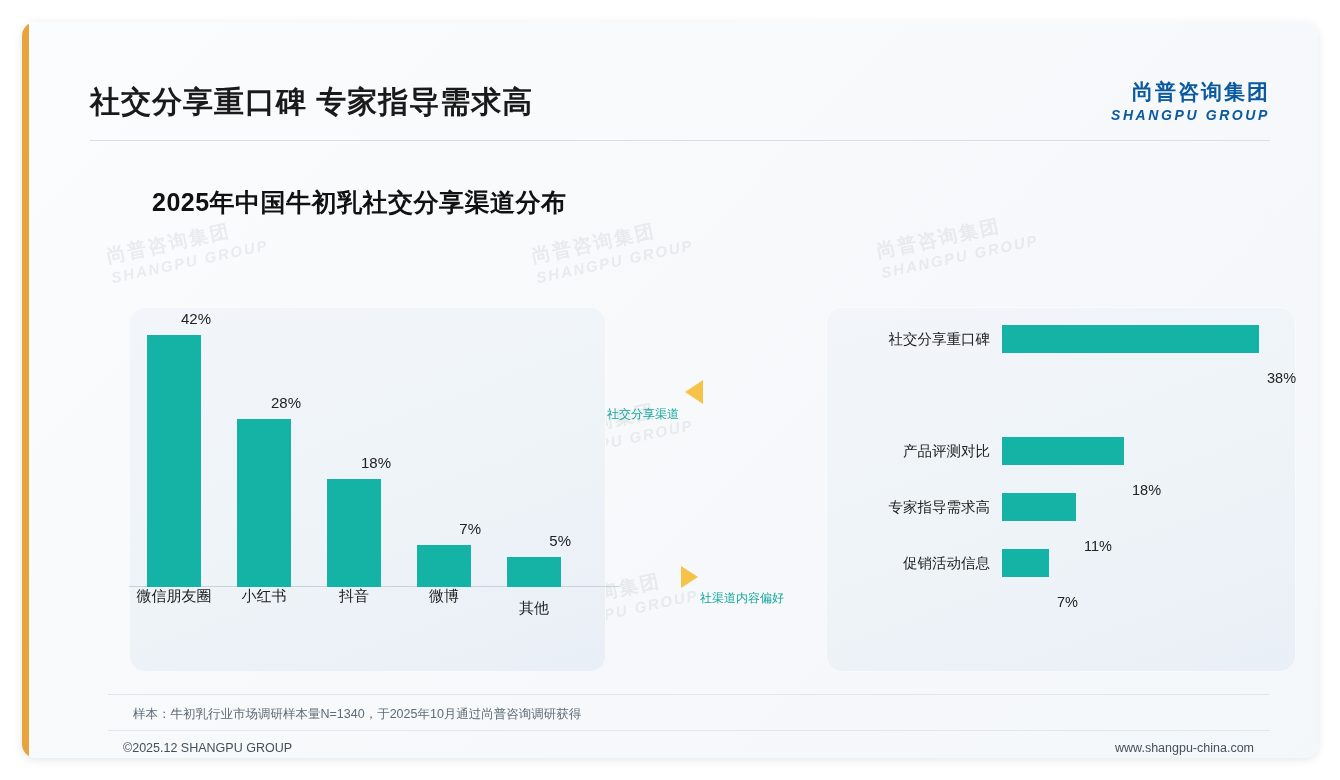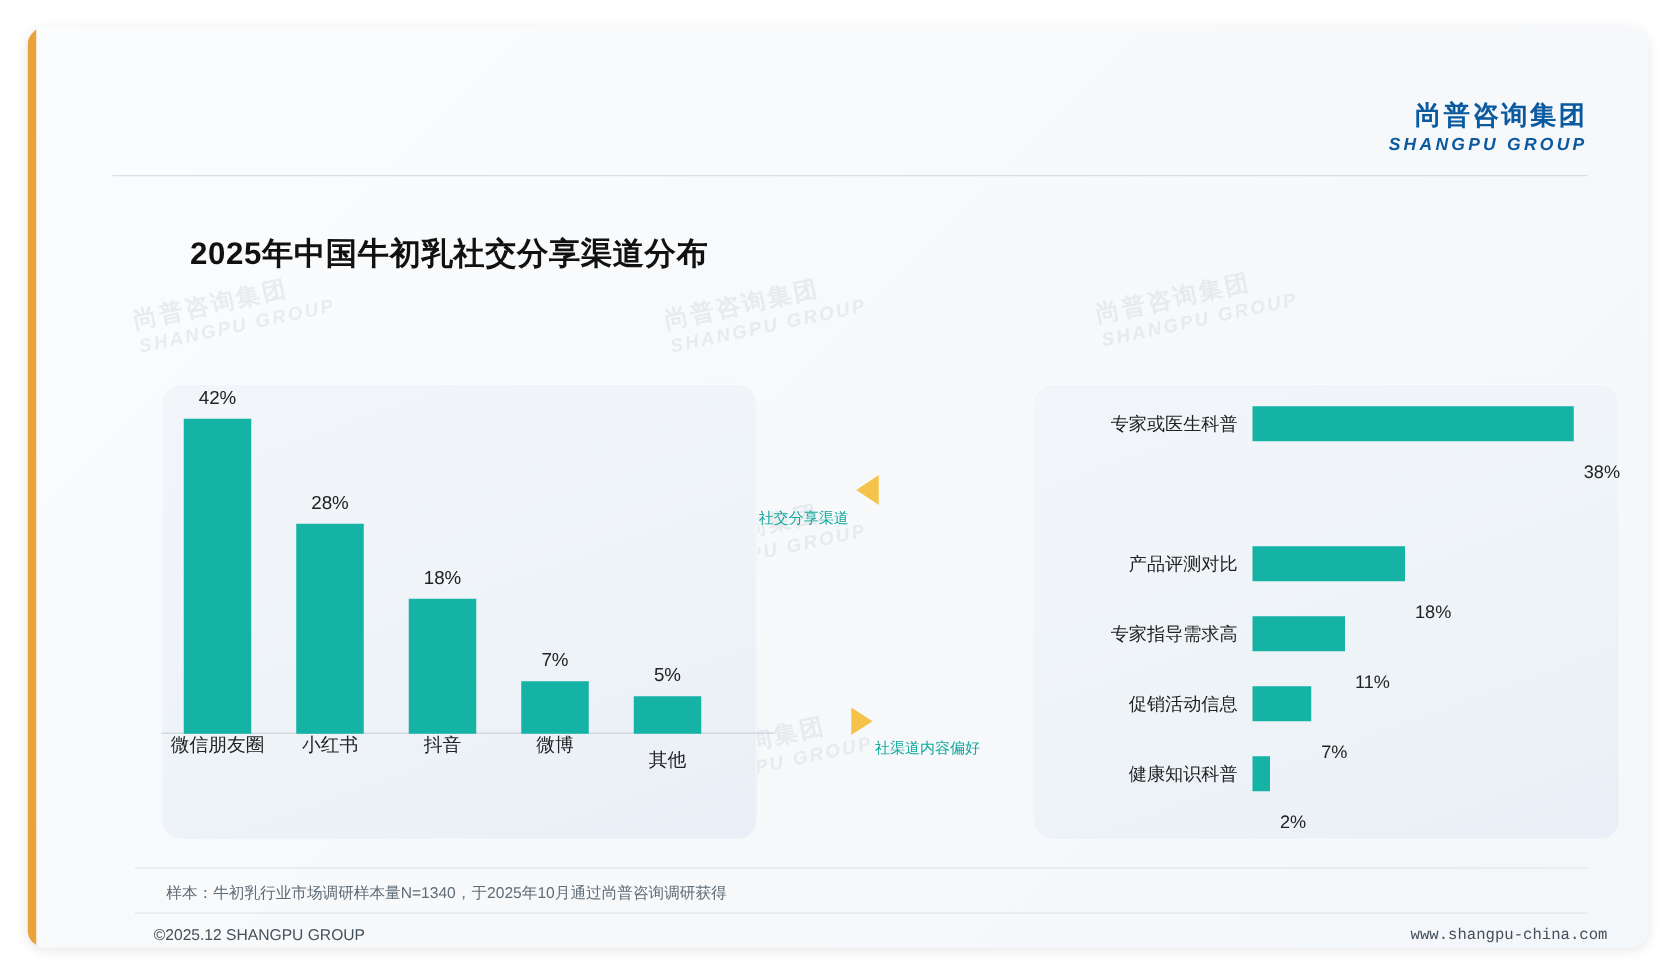--- a/index.html
+++ b/index.html
@@ -129,21 +129,21 @@
     position: absolute;
     bottom: 0;
     left: 0;
     width: 54px;
     background: #14b3a6;
   }
   .vval {
     position: absolute;
     left: -10px;
     width: 74px;
-    text-align: center;
+    text-align: right;
     font-size: 15px;
     color: #222;
   }
   .vlabel {
     position: absolute;
     top: 0;
     left: -16px;
     width: 86px;
     text-align: center;
     font-size: 15px;
@@ -249,34 +249,34 @@
   }
   .copyright {
     position: absolute;
     left: 101px;
     top: 719px;
     font-size: 12.5px;
     color: #44505a;
   }
   .website {
     position: absolute;
-    right: 32px;
+    right: 64px;
     top: 719px;
     font-size: 12.5px;
     color: #44505a;
-    font-family: Liberation Mono, monospace;
   }
 </style>
 </head>
 <body>
 
 <div class="slide">
   <div class="accent-bar"></div>
 
   <div class="header">
+    <div class="page-title">社交分享重口碑 专家指导需求高</div>
     <div class="logo">
       <div class="logo-cn">尚普咨询集团</div>
       <div class="logo-en">SHANGPU GROUP</div>
     </div>
   </div>
   <div class="header-rule"></div>
 
   <div class="wm" style="left:85px; top:205px;">
     <div class="l1">尚普咨询集团</div>
       <div class="l2">SHANGPU GROUP</div>
@@ -349,43 +349,38 @@
     </div>
   </div>
 
   <div class="tri" id="tri-1"></div>
   <div class="callout" id="callout-1">社交分享渠道</div>
   <div class="tri" id="tri-2"></div>
   <div class="callout" id="callout-2">社渠道内容偏好</div>
 
   <div class="hbar-chart">
     <div class="hrow" style="top:10px;">
-      <div class="hlabel">专家或医生科普</div>
+      <div class="hlabel">社交分享重口碑</div>
       <div class="hbar" id="hb0" style="width: 257px; background: rgb(20, 179, 166);"></div>
       <div class="hval" id="hv0" style="left: 441px;">38%</div>
     </div>
     <div class="hrow" style="top:122px;">
       <div class="hlabel">产品评测对比</div>
       <div class="hbar" id="hb2" style="width: 122px; background: rgb(20, 179, 166);"></div>
       <div class="hval" id="hv2" style="left: 306px;">18%</div>
     </div>
     <div class="hrow" style="top:178px;">
       <div class="hlabel">专家指导需求高</div>
       <div class="hbar" id="hb3" style="width: 74px; background: rgb(20, 179, 166);"></div>
       <div class="hval" id="hv3" style="left: 258px;">11%</div>
     </div>
     <div class="hrow" style="top:234px;">
       <div class="hlabel">促销活动信息</div>
       <div class="hbar" id="hb4" style="width: 47px; background: rgb(20, 179, 166);"></div>
       <div class="hval" id="hv4" style="left: 231px;">7%</div>
-    </div>
-    <div class="hrow" style="top:290px;">
-      <div class="hlabel">健康知识科普</div>
-      <div class="hbar" id="hb5" style="width: 14px; background: rgb(20, 179, 166);"></div>
-      <div class="hval" id="hv5" style="left: 198px;">2%</div>
     </div>
   </div>
 
   <div class="source-rule"></div>
   <div class="source-note">样本：牛初乳行业市场调研样本量N=1340，于2025年10月通过尚普咨询调研获得</div>
   <div class="footer-rule"></div>
   <div class="copyright">©2025.12 SHANGPU GROUP</div>
   <div class="website">www.shangpu-china.com</div>
 </div>
 

